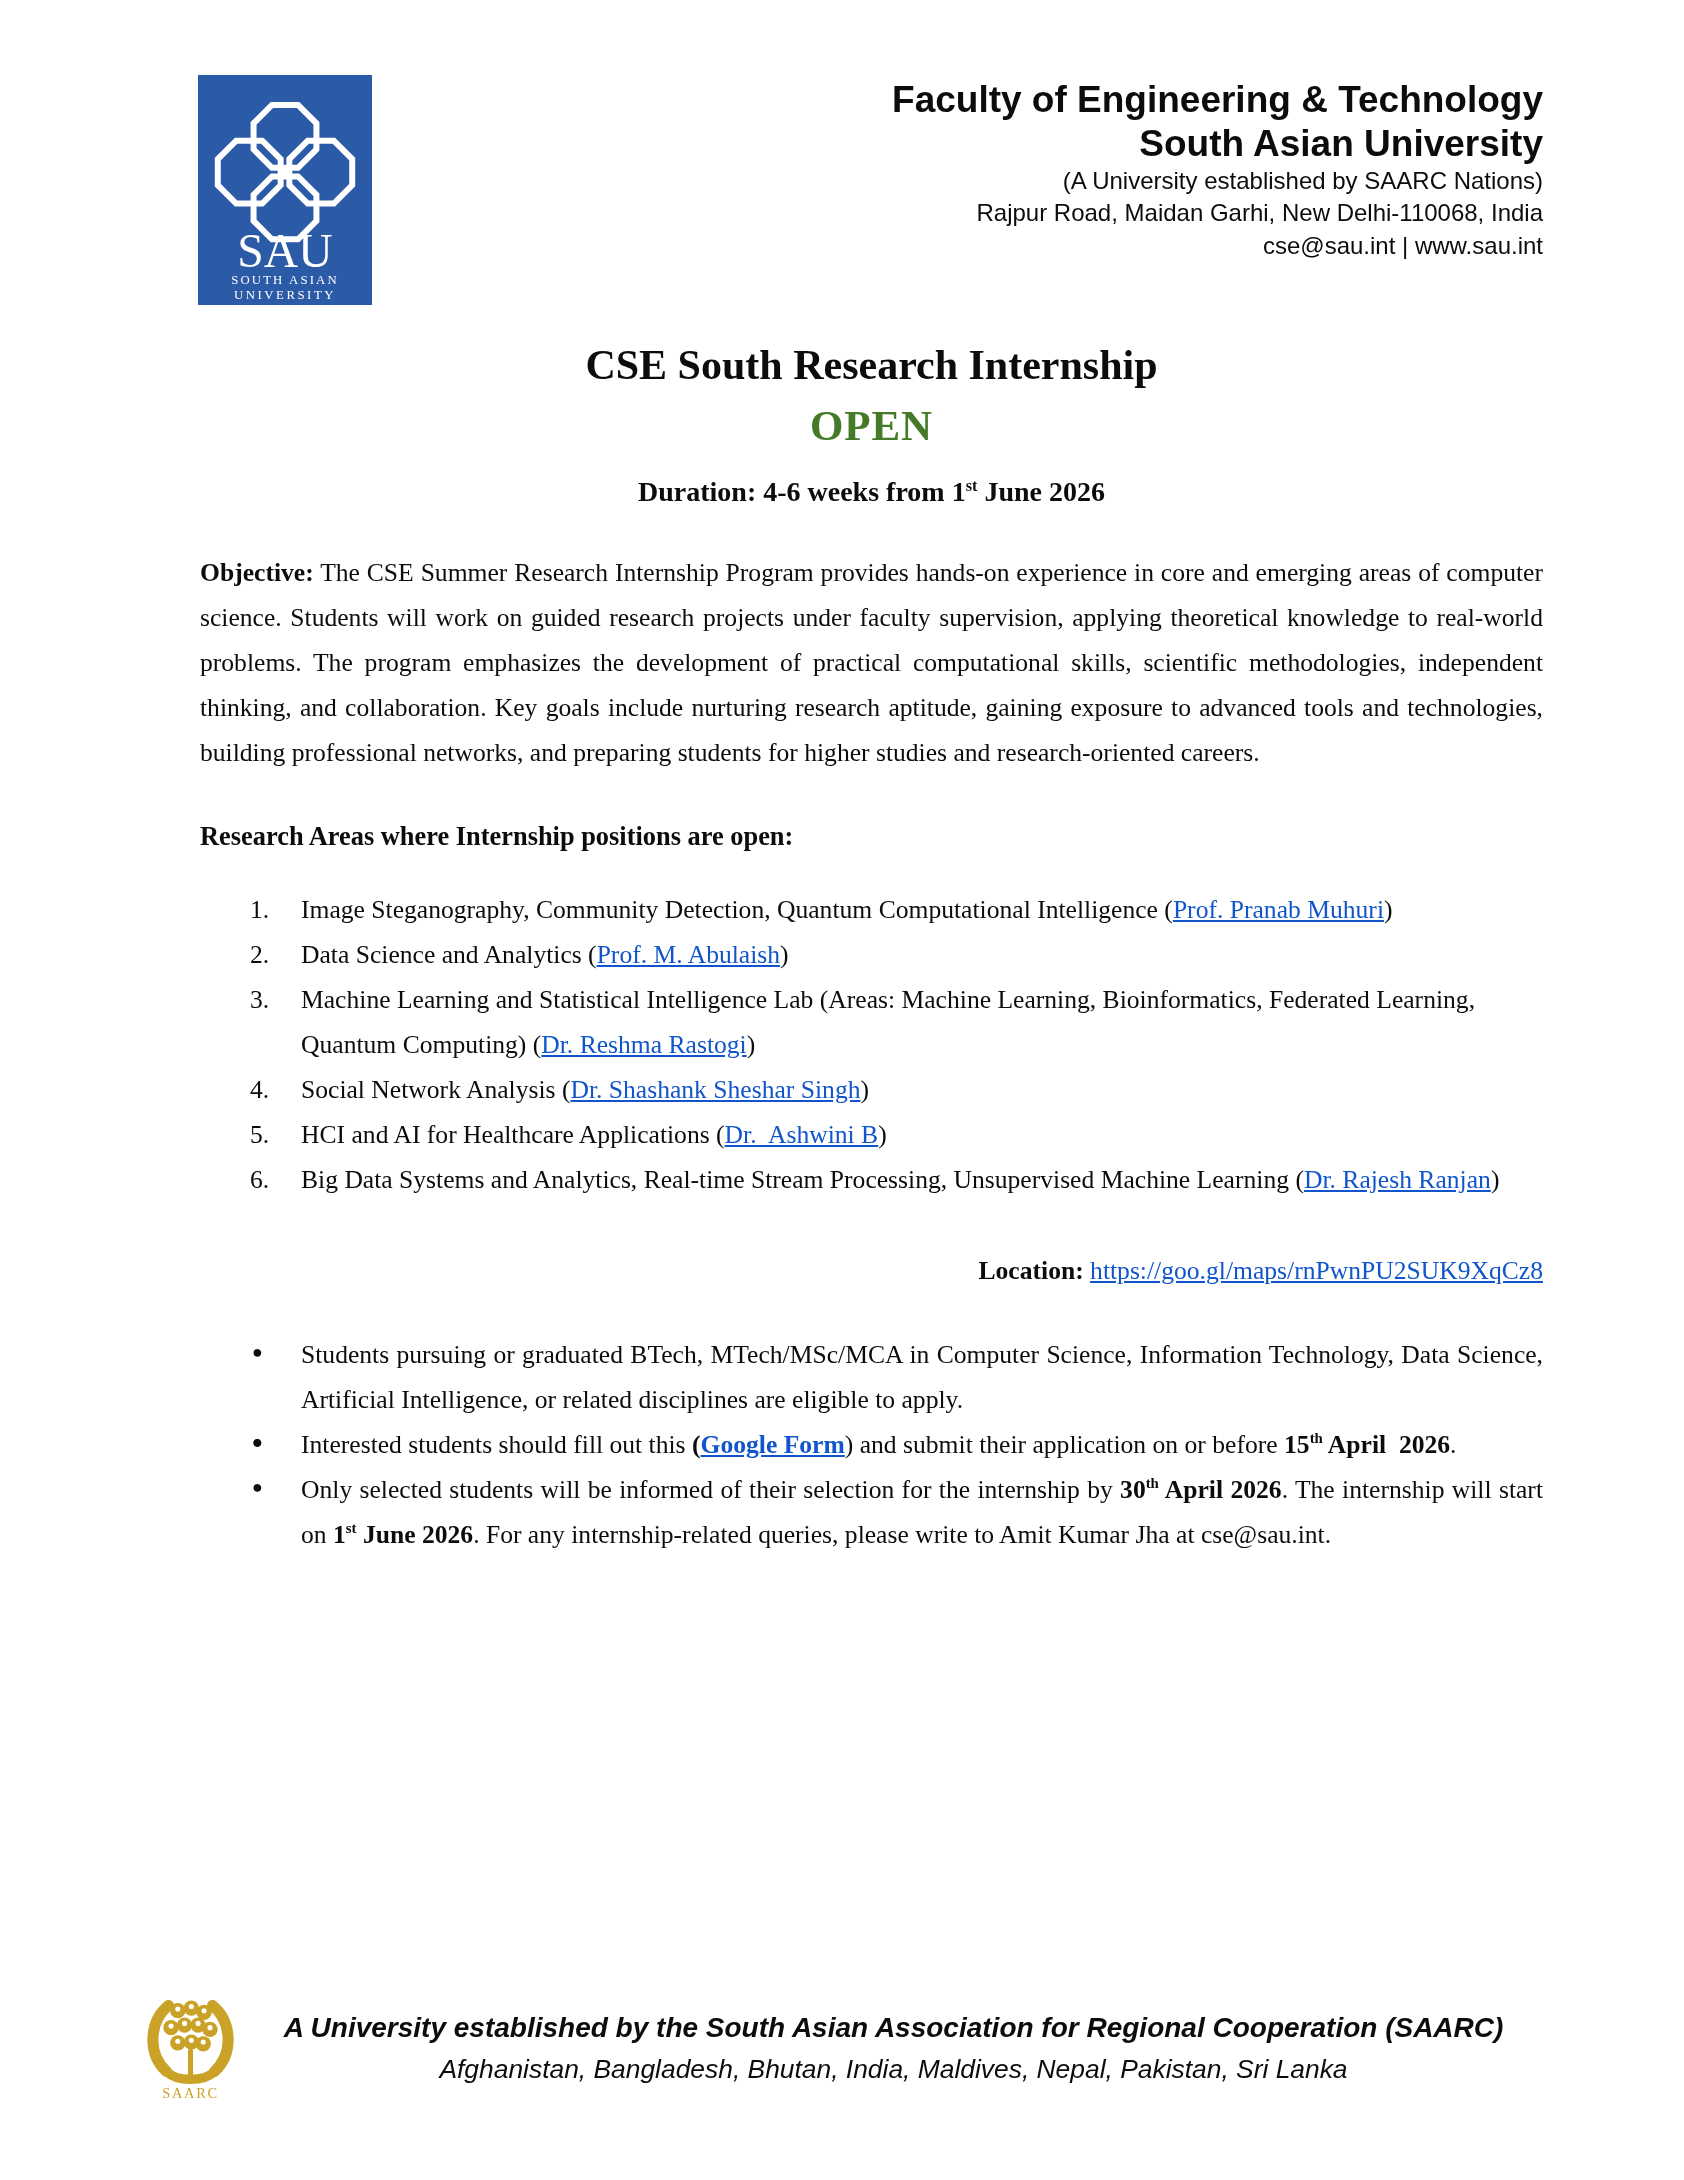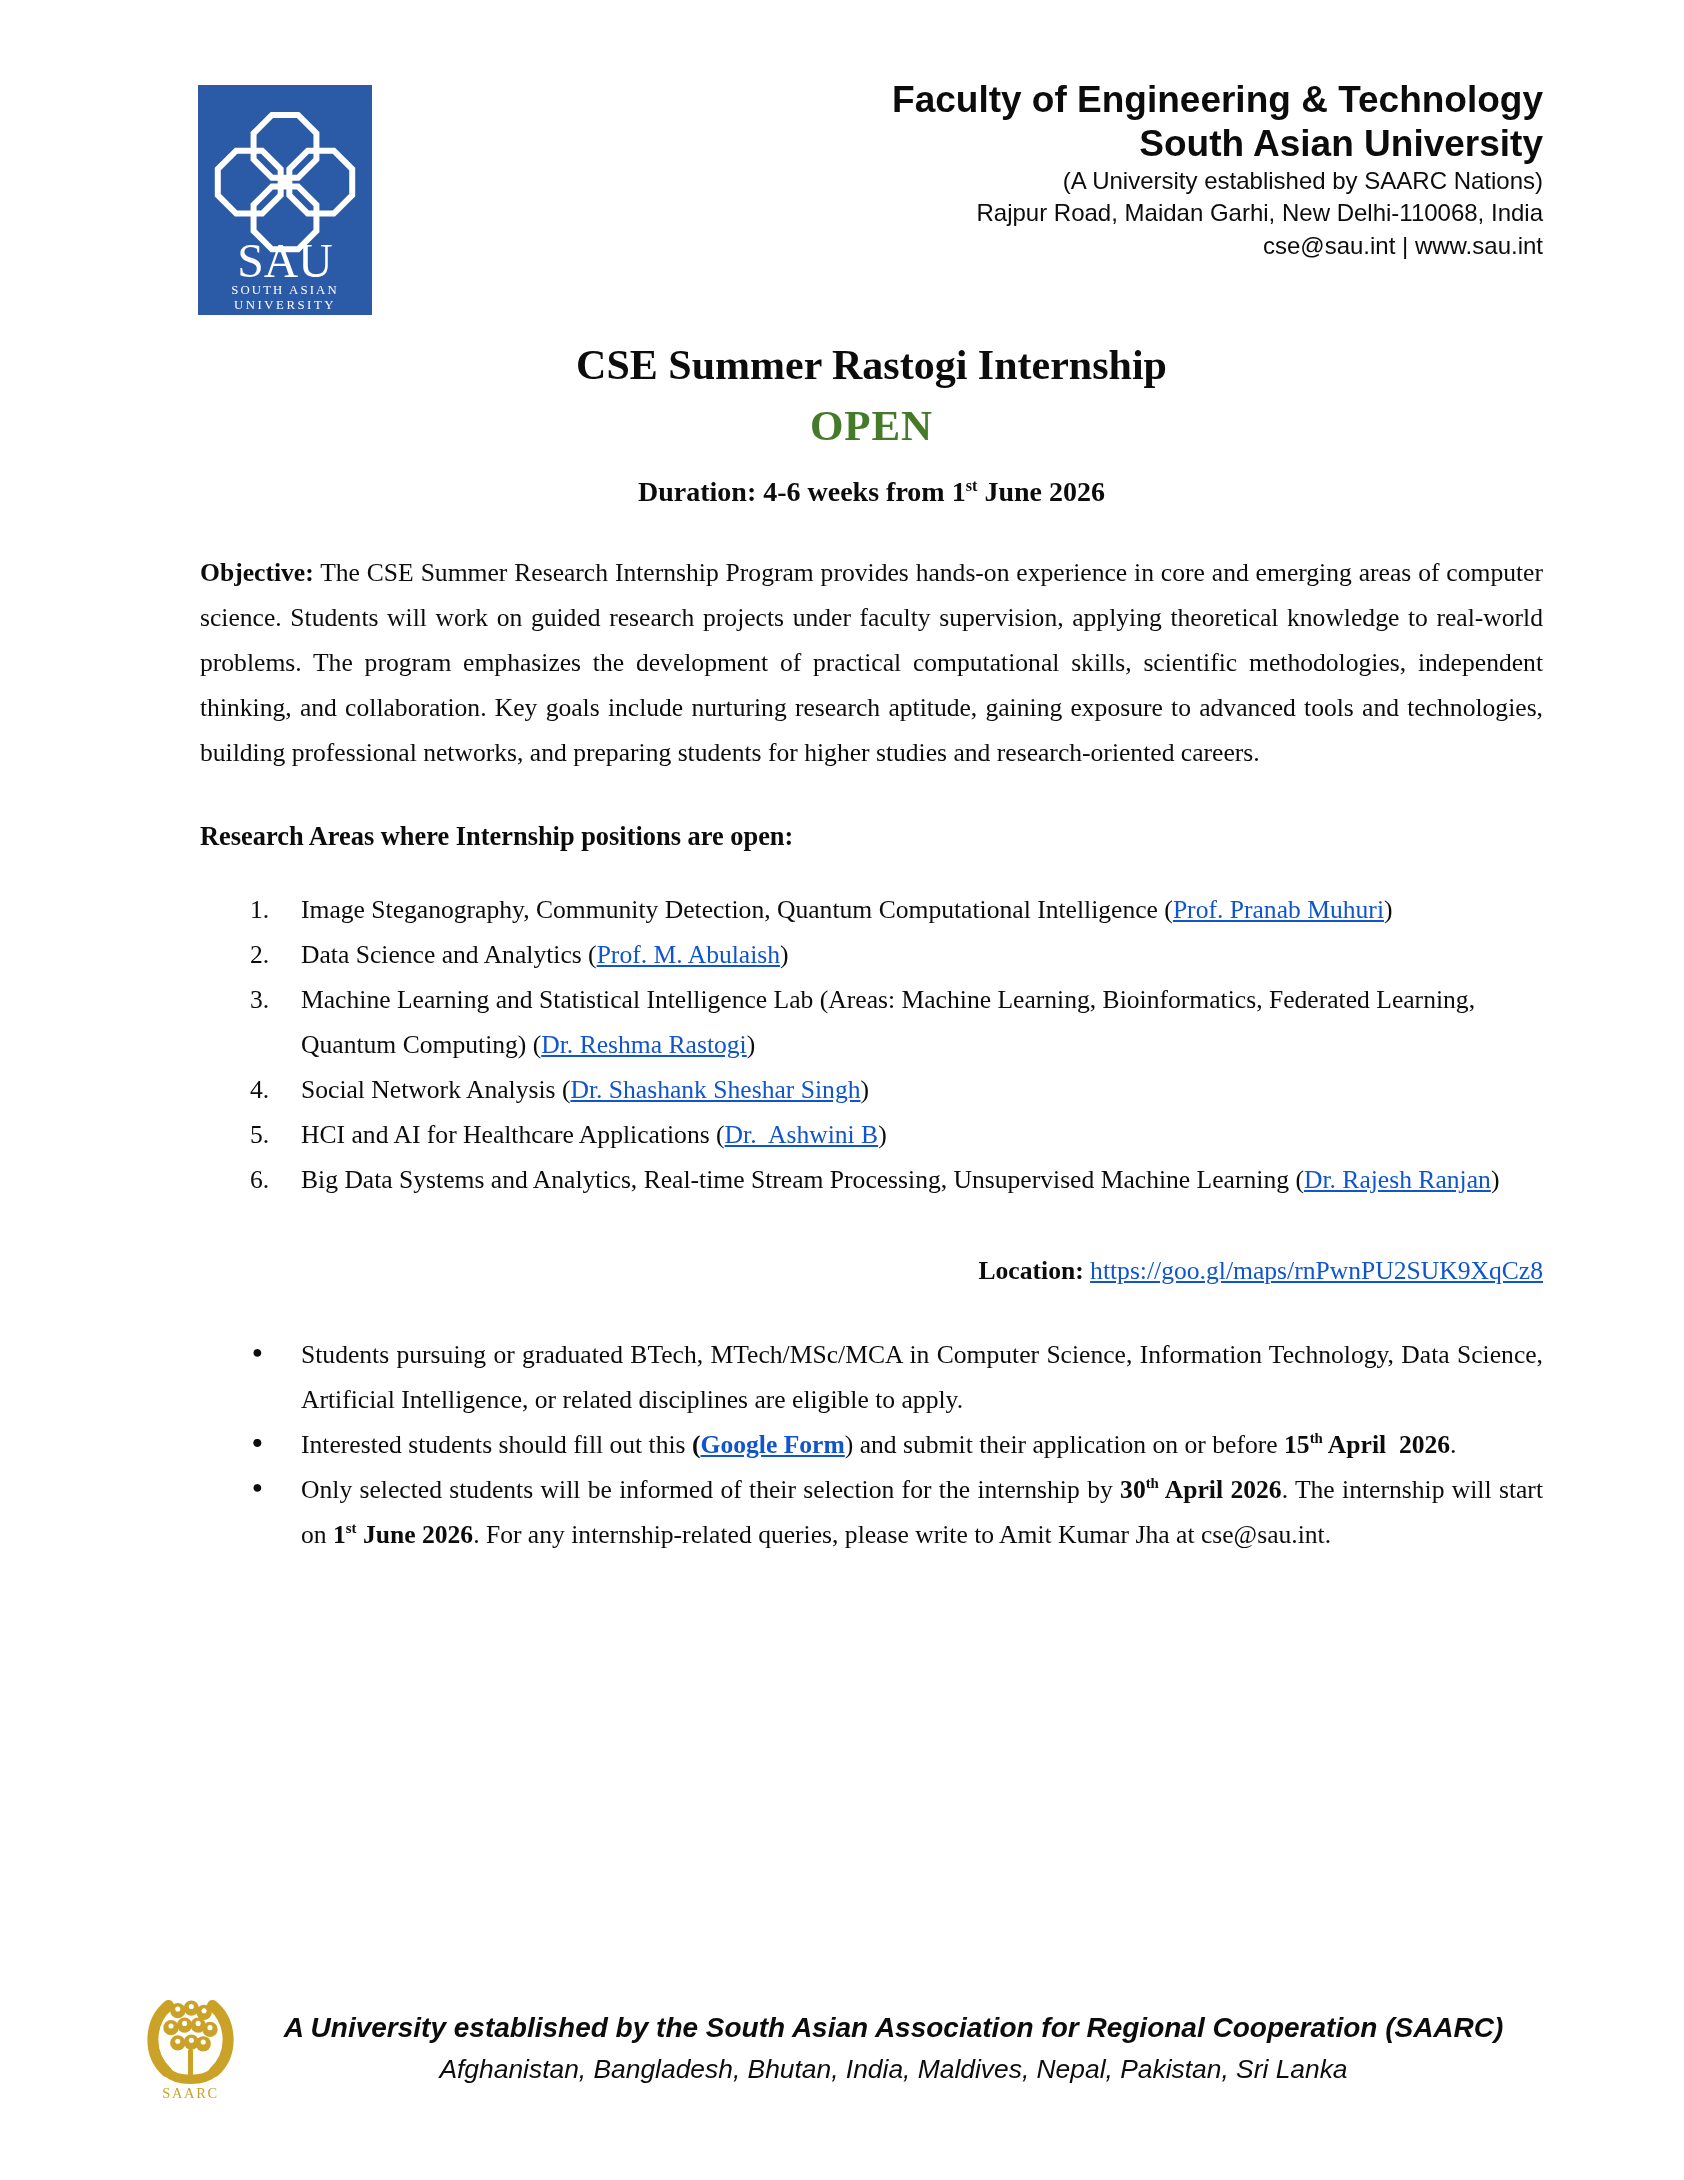--- a/index.html
+++ b/index.html
@@ -17,21 +17,21 @@
     height:2181px;
     background:#ffffff;
     overflow:hidden;
     font-family:"Liberation Serif","DejaVu Serif",serif;
     color:var(--ink);
     padding:66px 142px 0 200px;
   }
   
   .header{position:relative;min-height:233px;}
   .logo-box{
-    position:absolute;left:-1.7px;top:19px;width:174px;height:230px;
+    position:absolute;left:-1.7px;top:9px;width:174px;height:230px;
     background:var(--logo-blue);
   }
   .header-text{
     width:100%;text-align:right;
     font-family:"Liberation Sans","DejaVu Sans",sans-serif;
     padding-top:12px;line-height:1.25;
   }
   .header-text .big{font-size:37px;font-weight:bold;line-height:1.18;}
   .header-text .small{font-size:24px;line-height:1.34;}
   
@@ -108,21 +108,21 @@
     </div>
     <div class="header-text">
       <div class="big">Faculty of Engineering &amp; Technology</div>
       <div class="big">South Asian University</div>
       <div class="small">(A University established by SAARC Nations)</div>
       <div class="small">Rajpur Road, Maidan Garhi, New Delhi-110068, India</div>
       <div class="small">cse@sau.int | www.sau.int</div>
     </div>
   </div>
 
-  <div class="doc-title">CSE Summer Rastogi Internship</div>
+  <div class="doc-title">CSE South Research Internship</div>
   <div class="open-status">OPEN</div>
   <div class="duration-line">Duration: 4-6 weeks from 1<sup>st</sup> June 2026</div>
 
   <div class="para"><strong>Objective:</strong> The CSE Summer Research Internship Program provides hands-on experience in core and emerging areas of computer science. Students will work on guided research projects under faculty supervision, applying theoretical knowledge to real-world problems. The program emphasizes the development of practical computational skills, scientific methodologies, independent thinking, and collaboration. Key goals include nurturing research aptitude, gaining exposure to advanced tools and technologies, building professional networks, and preparing students for higher studies and research-oriented careers.</div>
 
   <div class="section-heading">Research Areas where Internship positions are open:</div>
   <ol class="research-list">
       <li><span class="marker-num">1.</span><span>Image Steganography, Community Detection, Quantum Computational Intelligence (<a class="doc-link">Prof. Pranab Muhuri</a>)</span></li>
       <li><span class="marker-num">2.</span><span>Data Science and Analytics (<a class="doc-link">Prof. M. Abulaish</a>)</span></li>
       <li><span class="marker-num">3.</span><span>Machine Learning and Statistical Intelligence Lab (Areas: Machine Learning, Bioinformatics, Federated Learning, Quantum Computing) (<a class="doc-link">Dr. Reshma Rastogi</a>)</span></li>

